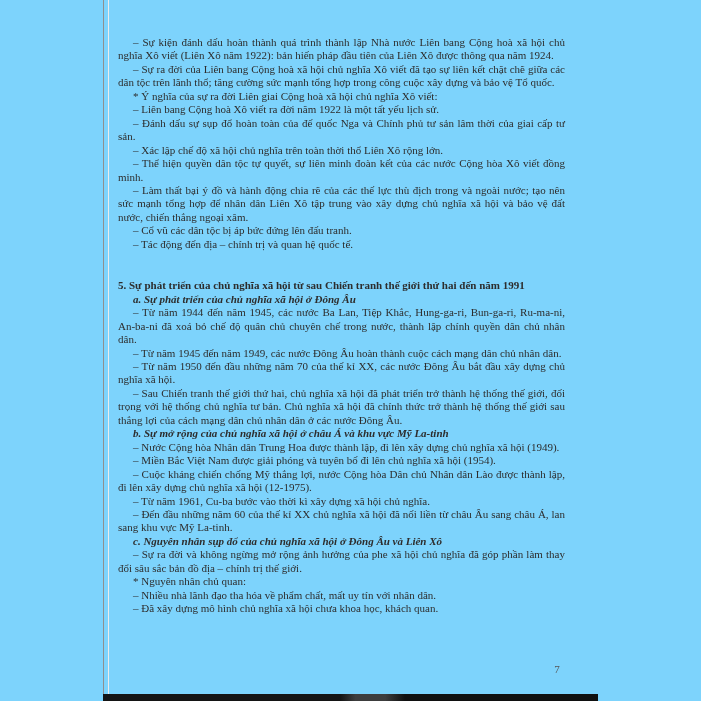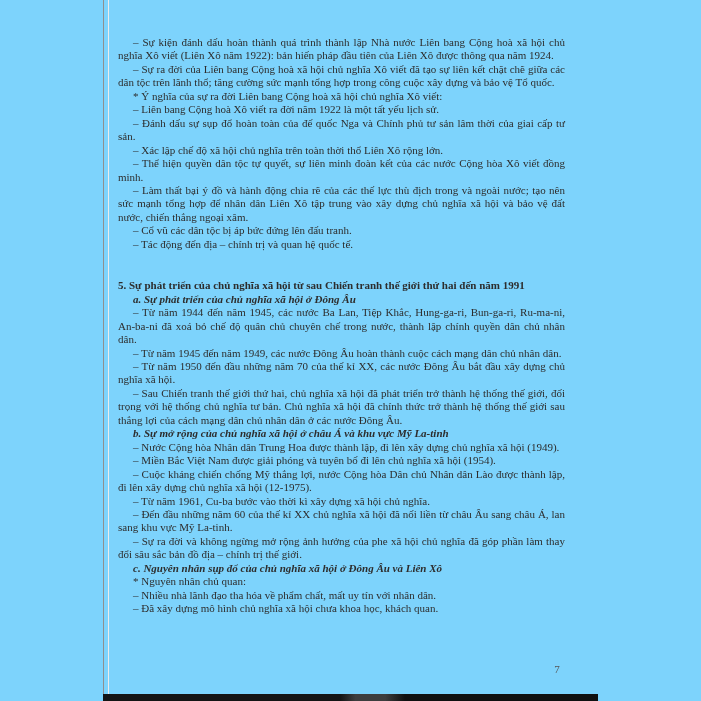--- a/index.html
+++ b/index.html
@@ -84,42 +84,42 @@
 </head>
 <body>
 
 <div class="scan-page">
   <div class="spine-line"></div>
   <div class="spine-line-faint"></div>
 
   <div class="text-column">
       <p class="para normal">– Sự kiện đánh dấu hoàn thành quá trình thành lập Nhà nước Liên bang Cộng hoà xã hội chủ nghĩa Xô viết (Liên Xô năm 1922): bản hiến pháp đầu tiên của Liên Xô được thông qua năm 1924.</p>
       <p class="para normal">– Sự ra đời của Liên bang Cộng hoà xã hội chủ nghĩa Xô viết đã tạo sự liên kết chặt chẽ giữa các dân tộc trên lãnh thổ; tăng cường sức mạnh tổng hợp trong công cuộc xây dựng và bảo vệ Tổ quốc.</p>
-      <p class="para normal">* Ý nghĩa của sự ra đời Liên bang Cộng hoà xã hội chủ nghĩa Xô viết:</p>
+      <p class="para normal">* Ý nghĩa của sự ra đời Liên giai Cộng hoà xã hội chủ nghĩa Xô viết:</p>
       <p class="para normal">– Liên bang Cộng hoà Xô viết ra đời năm 1922 là một tất yếu lịch sử.</p>
       <p class="para normal">– Đánh dấu sự sụp đổ hoàn toàn của đế quốc Nga và Chính phủ tư sản lâm thời của giai cấp tư sản.</p>
       <p class="para normal">– Xác lập chế độ xã hội chủ nghĩa trên toàn thời thổ Liên Xô rộng lớn.</p>
       <p class="para normal">– Thể hiện quyền dân tộc tự quyết, sự liên minh đoàn kết của các nước Cộng hòa Xô viết đồng minh.</p>
       <p class="para normal">– Làm thất bại ý đồ và hành động chia rẽ của các thế lực thù địch trong và ngoài nước; tạo nên sức mạnh tổng hợp để nhân dân Liên Xô tập trung vào xây dựng chủ nghĩa xã hội và bảo vệ đất nước, chiến thắng ngoại xâm.</p>
       <p class="para normal">– Cổ vũ các dân tộc bị áp bức đứng lên đấu tranh.</p>
       <p class="para normal">– Tác động đến địa – chính trị và quan hệ quốc tế.</p>
       <p class="para bold">5. Sự phát triển của chủ nghĩa xã hội từ sau Chiến tranh thế giới thứ hai đến năm 1991</p>
       <p class="para bold-italic">a. Sự phát triển của chủ nghĩa xã hội ở Đông Âu</p>
       <p class="para normal">– Từ năm 1944 đến năm 1945, các nước Ba Lan, Tiệp Khắc, Hung-ga-ri, Bun-ga-ri, Ru-ma-ni, An-ba-ni đã xoá bỏ chế độ quân chủ chuyên chế trong nước, thành lập chính quyền dân chủ nhân dân.</p>
       <p class="para normal">– Từ năm 1945 đến năm 1949, các nước Đông Âu hoàn thành cuộc cách mạng dân chủ nhân dân.</p>
       <p class="para normal">– Từ năm 1950 đến đầu những năm 70 của thế kỉ XX, các nước Đông Âu bắt đầu xây dựng chủ nghĩa xã hội.</p>
       <p class="para normal">– Sau Chiến tranh thế giới thứ hai, chủ nghĩa xã hội đã phát triển trở thành hệ thống thế giới, đối trọng với hệ thống chủ nghĩa tư bản. Chủ nghĩa xã hội đã chính thức trở thành hệ thống thế giới sau thắng lợi của cách mạng dân chủ nhân dân ở các nước Đông Âu.</p>
       <p class="para bold-italic">b. Sự mở rộng của chủ nghĩa xã hội ở châu Á và khu vực Mỹ La-tinh</p>
       <p class="para normal">– Nước Cộng hòa Nhân dân Trung Hoa được thành lập, đi lên xây dựng chủ nghĩa xã hội (1949).</p>
       <p class="para normal">– Miền Bắc Việt Nam được giải phóng và tuyên bố đi lên chủ nghĩa xã hội (1954).</p>
       <p class="para normal">– Cuộc kháng chiến chống Mỹ thắng lợi, nước Cộng hòa Dân chủ Nhân dân Lào được thành lập, đi lên xây dựng chủ nghĩa xã hội (12-1975).</p>
       <p class="para normal">– Từ năm 1961, Cu-ba bước vào thời kì xây dựng xã hội chủ nghĩa.</p>
       <p class="para normal">– Đến đầu những năm 60 của thế kỉ XX chủ nghĩa xã hội đã nối liền từ châu Âu sang châu Á, lan sang khu vực Mỹ La-tinh.</p>
+      <p class="para bold-italic">c. Nguyên nhân sụp đổ của chủ nghĩa xã hội ở Đông Âu và Liên Xô</p>
       <p class="para normal">– Sự ra đời và không ngừng mở rộng ảnh hưởng của phe xã hội chủ nghĩa đã góp phần làm thay đổi sâu sắc bản đồ địa – chính trị thế giới.</p>
-      <p class="para bold-italic">c. Nguyên nhân sụp đổ của chủ nghĩa xã hội ở Đông Âu và Liên Xô</p>
       <p class="para normal">* Nguyên nhân chủ quan:</p>
       <p class="para normal">– Nhiều nhà lãnh đạo tha hóa về phẩm chất, mất uy tín với nhân dân.</p>
       <p class="para normal">– Đã xây dựng mô hình chủ nghĩa xã hội chưa khoa học, khách quan.</p>
     </div>
 
   <div class="page-number">7</div>
 
   <div class="book-edge-bar"></div>
 </div>
 

